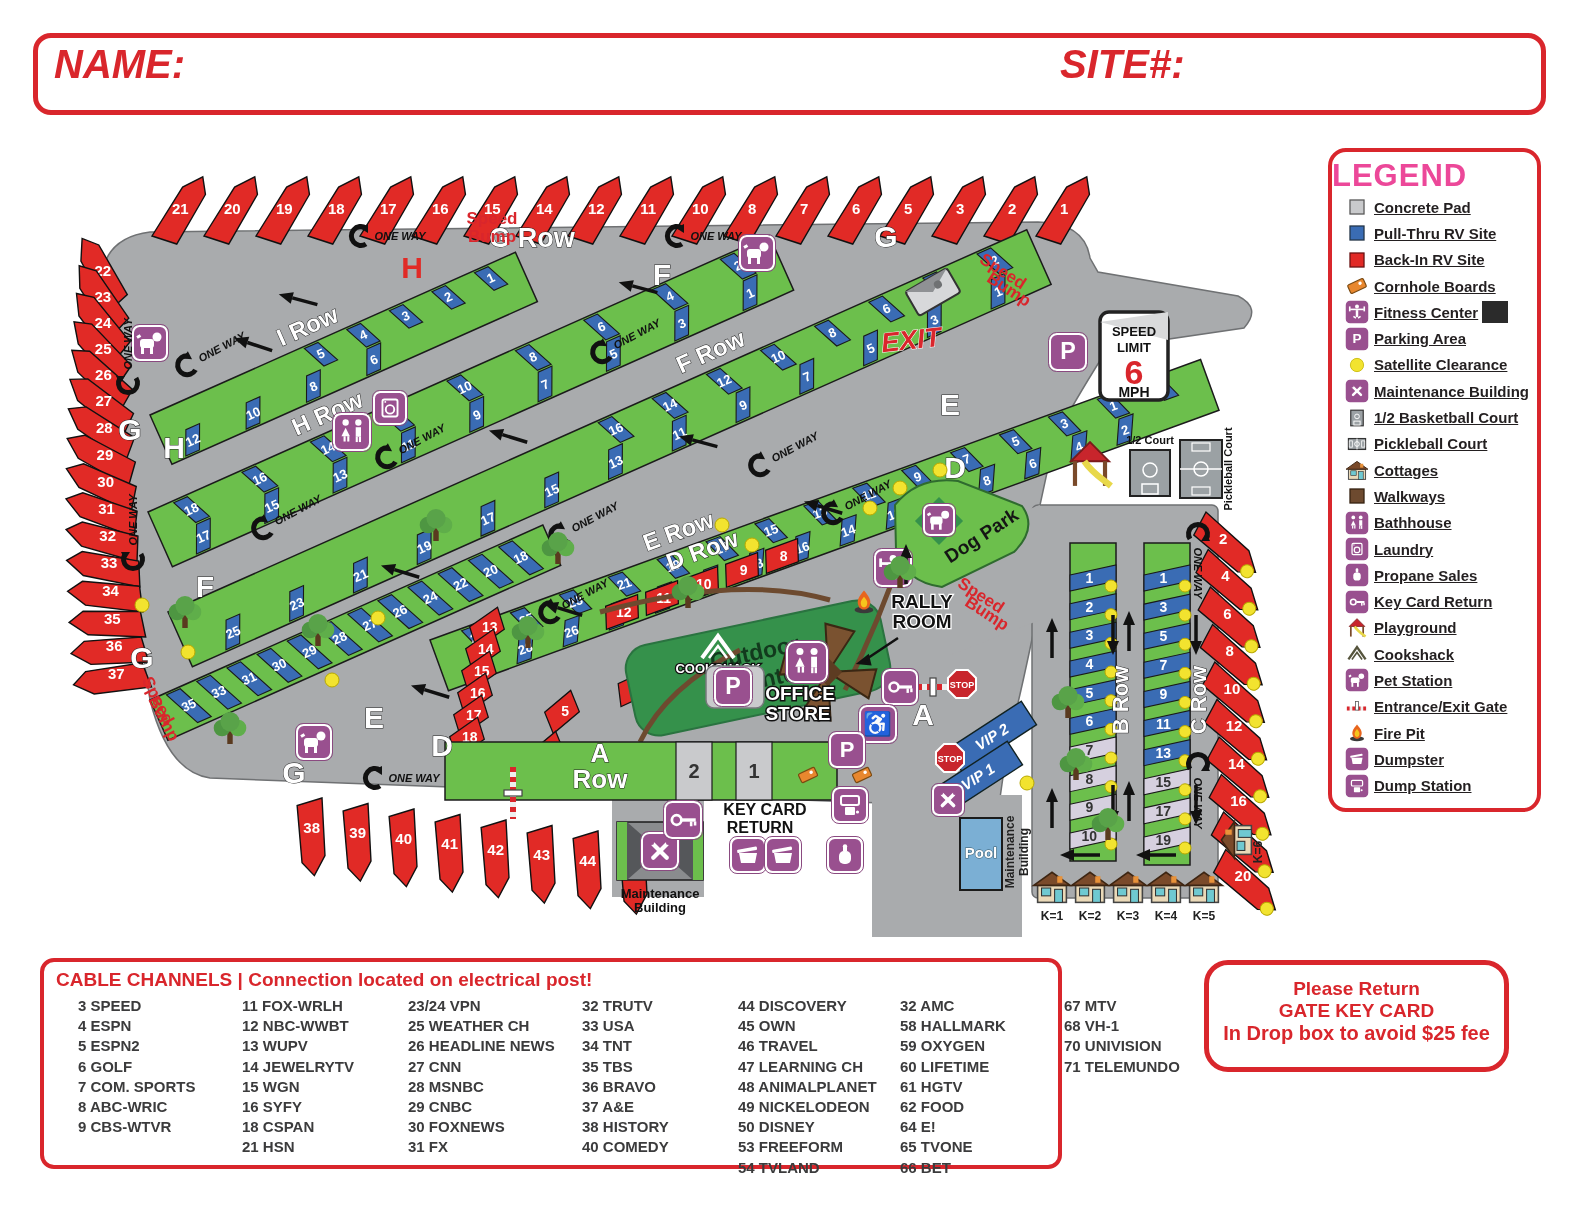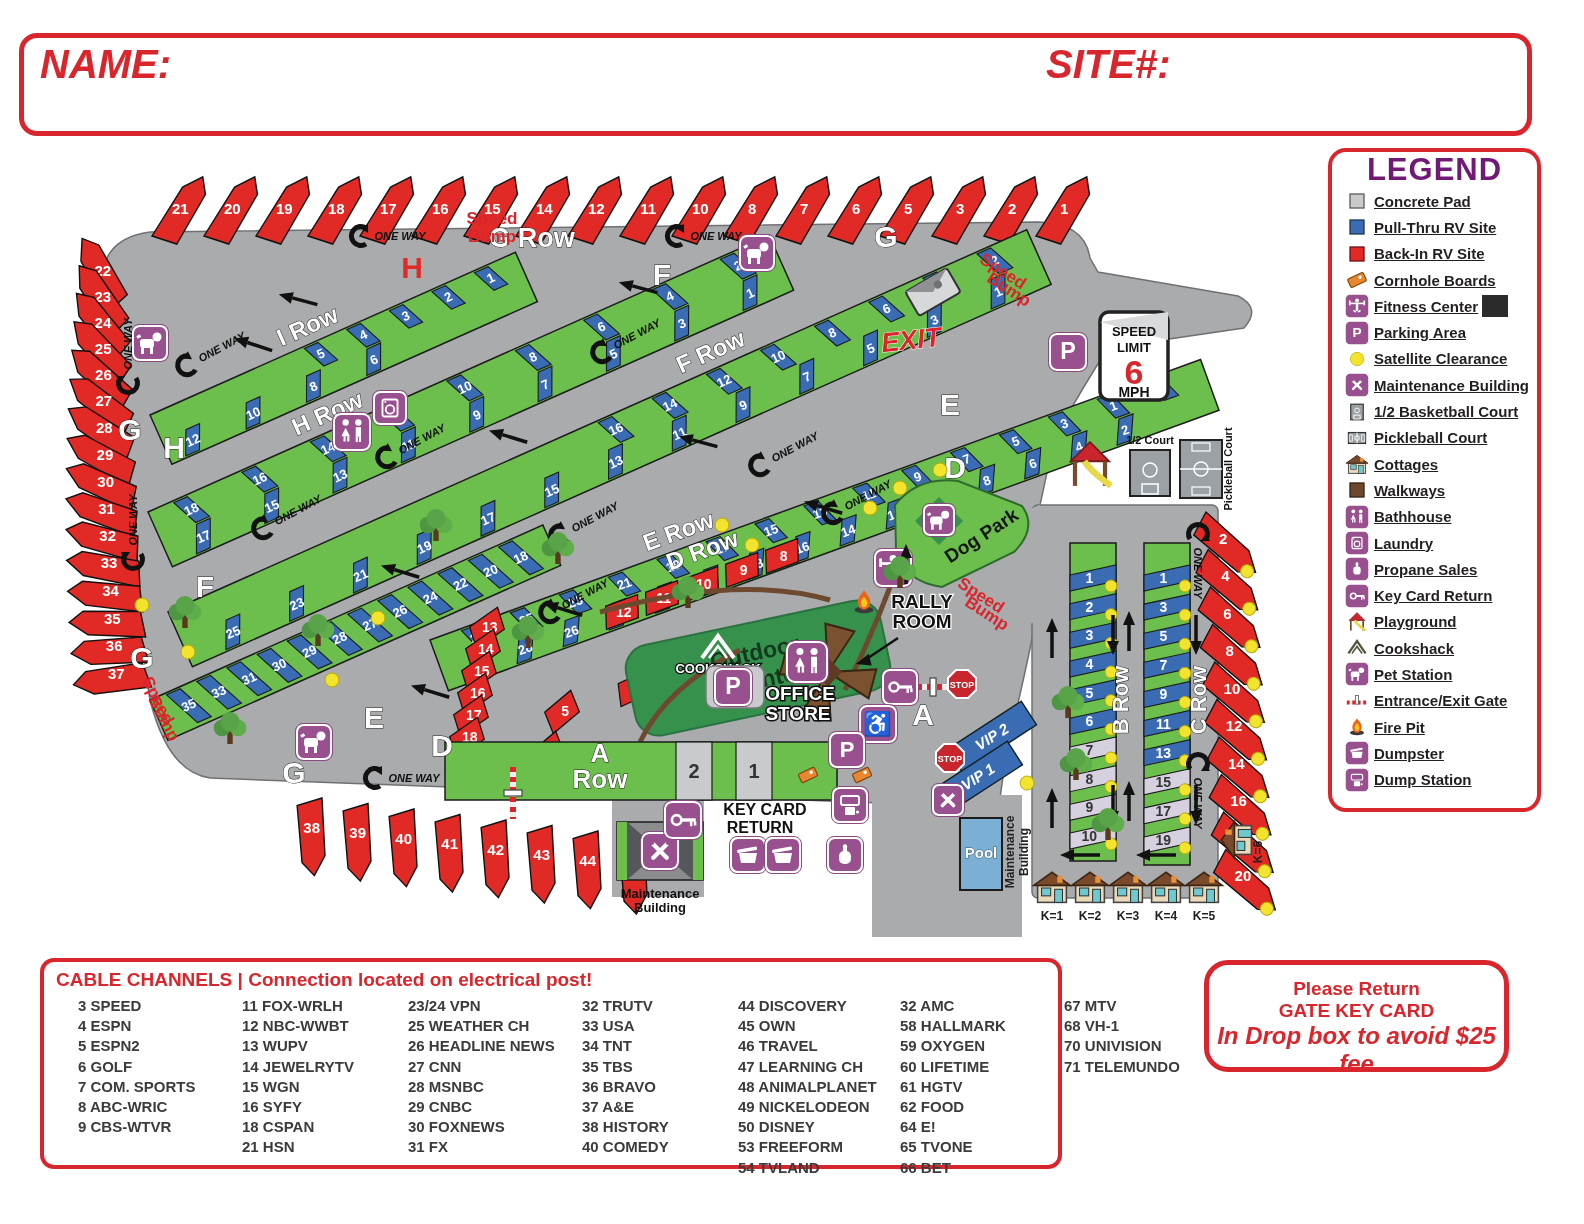--- a/index.html
+++ b/index.html
@@ -1,35 +1,35 @@
 <!DOCTYPE html>
 <html><head>
 <meta charset="utf-8">
 <style>
   html,body{margin:0;padding:0;}
   body{width:1584px;height:1224px;position:relative;background:#fff;font-family:"Liberation Sans",sans-serif;overflow:hidden;}
   .rbox{position:absolute;border:5px solid #d9262c;border-radius:18px;background:#fff;box-sizing:border-box;}
-  #header-box{left:19px;top:33px;width:1513px;height:103px;}
+  #header-box{left:33px;top:33px;width:1513px;height:82px;}
   .hdr-label{position:absolute;top:4px;font-size:40px;font-weight:bold;font-style:italic;color:#d9262c;}
   #name-label{left:16px;}
   #site-label{left:1022px;}
   #legend-box{left:1328px;top:148px;width:213px;height:664px;border-width:4px;}
-  #legend-title{text-align:center;font-size:31px;font-weight:800;color:#701a75;letter-spacing:1px;}
+  #legend-title{text-align:left;margin-top:6px;font-size:31px;font-weight:800;color:#ec4899;letter-spacing:1px;}
   .lg-row{display:flex;align-items:center;height:26.3px;padding-left:8px;}
   .lg-ic{width:34px;display:flex;justify-content:center;align-items:center;flex:0 0 34px;}
   .lg-lb{font-size:15px;font-weight:bold;color:#231f20;white-space:nowrap;text-decoration:underline;}
   .lg-extra{width:26px;height:22px;background:#2b2b2b;margin-left:4px;}
   #cable-box{left:40px;top:958px;width:1022px;height:211px;border-width:4px;border-radius:14px;}
   #cable-title-line{position:absolute;left:12px;top:7px;font-size:19px;font-weight:bold;color:#d9262c;}
   .cable-col{position:absolute;top:34px;}
   .cable-line{font-size:15px;font-weight:bold;color:#3b3b3c;line-height:20.2px;white-space:nowrap;margin-left:26px;}
   #notice-box{left:1204px;top:960px;width:305px;height:112px;border-radius:24px;text-align:center;color:#d9262c;font-weight:bold;}
   #notice-box .l1{margin-top:13px;font-size:19px;}
   #notice-box .l2{font-size:19px;text-align:center;}
-  #notice-box .l3{font-size:24px;font-style:italic;}
+  #notice-box .l3{font-size:20px;}
   #map-svg{position:absolute;left:0;top:0;}
   text{user-select:none;}
 </style>
 </head>
 <body>
 
 <svg id="map-svg" width="1584" height="1224" viewBox="0 0 1584 1224">
     <g>
       <path d="M150,232 L1038,222 Q1085,223 1090,258 L1098,272 L1238,296 Q1262,308 1244,328 L1108,348 Q1080,392 1062,425 L1048,468 L1040,505 L1040,600 Q1020,700 1008,742 L1000,798 Q992,808 960,806 L210,778 Q168,772 150,700 L108,420 Q98,330 100,290 Q100,238 150,232 Z" fill="#a9abad" stroke="#6f7173" stroke-width="1.5"></path>
       <rect x="1032" y="505" width="186" height="393" rx="6" fill="#a9abad" stroke="#6f7173" stroke-width="1.5"></rect>

